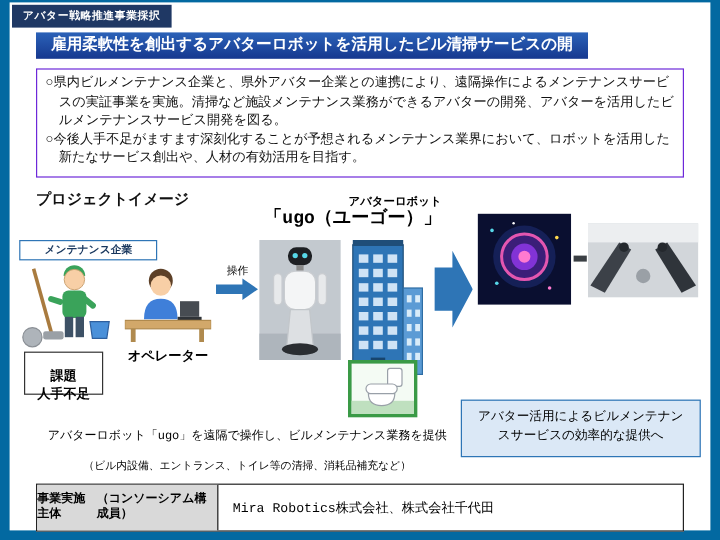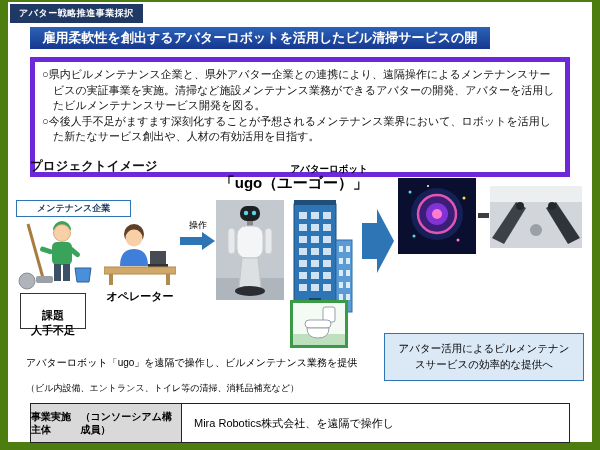--- a/index.html
+++ b/index.html
@@ -1,35 +1,35 @@
 <!DOCTYPE html>
 <html><head>
 <meta charset="utf-8">
 <style>
   html,body{margin:0;padding:0;}
-  .canvas{position:relative;width:600px;height:450px;background:#4d7c0f;font-family:Liberation Sans, sans-serif;overflow:hidden;}
+  .canvas{position:relative;width:600px;height:450px;background:#0369a1;font-family:Liberation Mono, monospace;overflow:hidden;}
   .abs{position:absolute;}
   .slide{left:8px;top:2px;width:584px;height:440px;background:#ffffff;}
   .badge{left:10px;top:4px;background:#1f3864;color:#fff;font-size:9px;font-weight:bold;padding:3px 9px;letter-spacing:.5px;}
   .titlebar{left:30px;top:27px;width:460px;height:22px;background:linear-gradient(180deg,#2b62b8 0%,#16388f 100%);color:#fff;font-weight:bold;font-size:13px;text-align:center;line-height:22px;}
-  .overview{left:30px;top:57px;width:540px;height:120px;border:5px solid #6d28d9;box-sizing:border-box;font-size:11px;line-height:1.42;color:#111;padding:5px 7px;background:#fff;}
+  .overview{left:30px;top:57px;width:540px;height:91px;border:1px solid #6d28d9;box-sizing:border-box;font-size:11px;line-height:1.42;color:#111;padding:5px 7px;background:#fff;}
   .overview p{margin:0;padding-left:11px;text-indent:-11px;}
   .heading{left:30px;top:158px;font-size:12.5px;font-weight:bold;color:#111;}
   .mlabel{left:16px;top:200px;border:1.5px solid #2e75b6;color:#17365d;font-weight:bold;font-size:9px;padding:1px 20px;background:#fff;}
   .issuebox{left:20px;top:293px;width:66px;height:36px;border:1.5px solid #333;box-sizing:border-box;text-align:center;font-weight:bold;font-size:11px;line-height:1.35;padding-top:14px;background:#fff;color:#000;}
   .oplabel{left:96px;top:289px;width:88px;text-align:center;font-weight:bold;font-size:11px;color:#000;}
   .opword{left:180px;top:219px;width:36px;text-align:center;font-size:9px;color:#000;}
   .robot-title{left:218px;top:163px;width:150px;text-align:right;color:#000;}
   .robot-title .t1{font-size:9.5px;font-weight:bold;line-height:1.2;}
   .robot-title .t2{font-size:15px;font-weight:bold;line-height:1.2;}
   .learn{left:396px;top:258px;width:192px;font-size:9.5px;line-height:1.38;color:#000;}
   .learn p{margin:0;}
   .connector{left:478px;top:213px;width:11px;height:5px;background:#3a3f44;}
   .outcome{left:384px;top:333px;width:200px;min-height:48px;box-sizing:border-box;background:#dbe8f6;border:1.6px solid #2e75b6;font-size:10.5px;text-align:center;padding:7px 10px;line-height:1.5;color:#000;}
-  .note{left:26px;top:356px;width:360px;text-align:left;color:#000;}
+  .note{left:26px;top:356px;width:360px;text-align:center;color:#000;}
   .note .n1{font-size:10px;}
   .note .n2{font-size:9px;margin-top:12px;}
   .tbl{left:30px;top:403px;width:540px;height:40px;border:1.5px solid #222;box-sizing:border-box;display:flex;background:#fff;}
   .tbl .th{width:150px;background:#d9d9d9;border-right:1.5px solid #222;display:flex;flex-direction:row;justify-content:center;align-items:center;font-weight:bold;font-size:10px;line-height:1.3;color:#000;}
   .tbl .td{flex:1;display:flex;align-items:center;padding-left:12px;font-size:11px;color:#000;}
 </style>
 </head>
 <body>
 
 <div class="canvas">
@@ -187,15 +187,15 @@
   <div class="abs note">
     <div class="n1">アバターロボット「ugo」を遠隔で操作し、ビルメンテナンス業務を提供</div>
     <div class="n2">（ビル内設備、エントランス、トイレ等の清掃、消耗品補充など）</div>
   </div>
 
   <div class="abs tbl">
     <div class="th">
       <div>事業実施主体</div>
       <div>（コンソーシアム構成員）</div>
     </div>
-    <div class="td">Mira Robotics株式会社、を遠隔で操作し</div>
+    <div class="td">Mira Robotics株式会社、株式会社千代田</div>
   </div>
 </div>
 
 </body></html>

